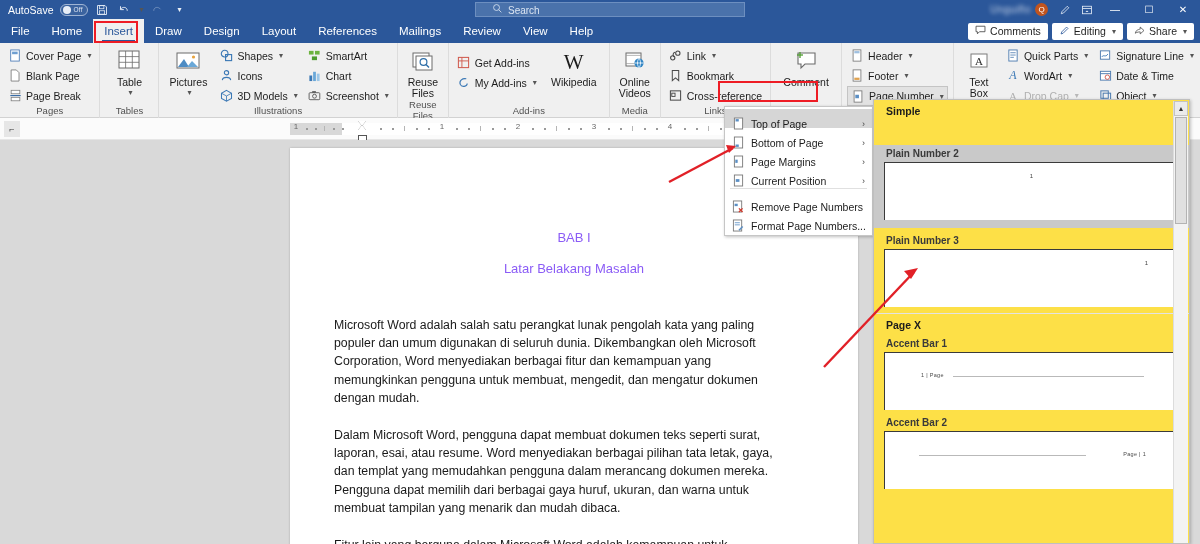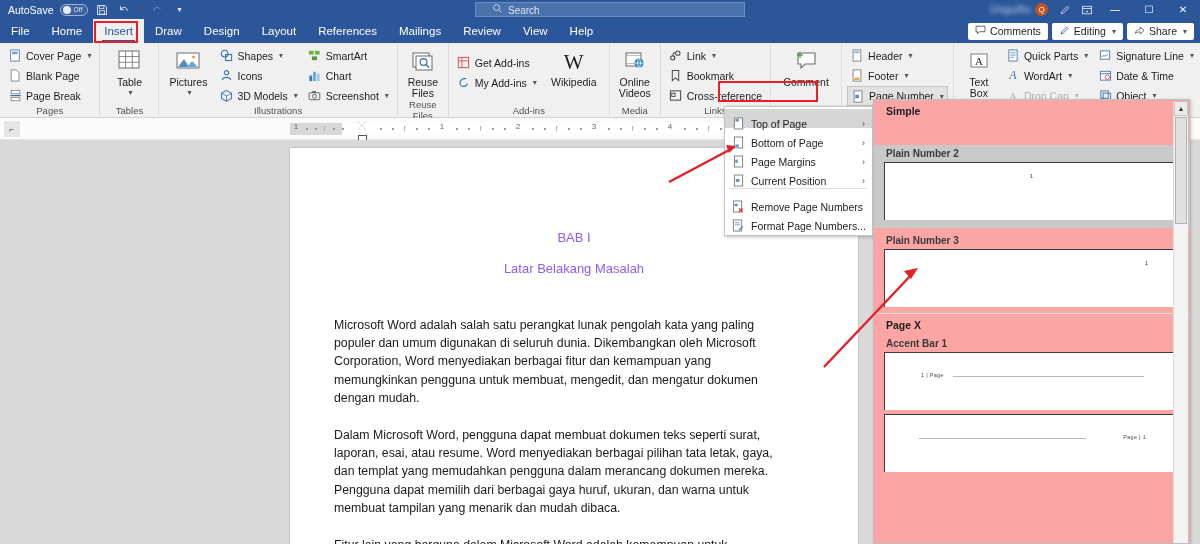--- a/index.html
+++ b/index.html
@@ -156,21 +156,21 @@
     font-size:10.5px; color:#1c1c1c; white-space:nowrap; position:relative;
   }
   .mi.hl { background:#d6d6d6; }
   .mi .mico { width:14px; height:14px; display:flex; align-items:center; justify-content:center; }
   .mi .arrow { position:absolute; right:7px; font-size:9px; color:#444; }
   .msep { height:1px; background:#e0e0e0; margin:3px 5px; }
 
   
   .gallery {
     position:absolute; left:873px; top:99px; width:317px; height:445px;
-    background:#fca5a5; border:1px solid #bfbfbf; box-shadow:1px 1px 3px rgba(0,0,0,.22);
+    background:#fde047; border:1px solid #bfbfbf; box-shadow:1px 1px 3px rgba(0,0,0,.22);
     z-index:22; overflow:hidden;
   }
   .g-cat { font-size:10.5px; font-weight:bold; color:#1c1c1c; padding:5px 0 4px 12px; }
   .g-item { padding:0 6px; }
   .g-item.sel { background:#c9c9c9; }
   .g-name { font-size:10px; font-weight:bold; color:#3a3a3a; padding:3px 0 3px 6px; }
   .g-prev {
     height:58px; background:#ffffff; border-top:1.4px solid #3a3a3a;
     border-left:1.4px solid #3a3a3a; border-right:1.4px solid #3a3a3a;
     position:relative; margin:0 4px;
@@ -822,20 +822,21 @@
 
     <div class="g-item">
       <div class="g-name">Accent Bar 1</div>
       <div class="g-prev">
         <div class="accenttxt" style="left:36px">1 | Page</div>
         <div class="accentline" style="left:68px; right:34px;"></div>
       </div>
     </div>
 
     <div class="g-item" style="margin-top:4px;">
+      <div class="g-name">Accent Bar 2</div>
       <div class="g-prev">
         <div class="accentline" style="left:34px; right:92px;"></div>
         <div class="accenttxt" style="right:32px">Page | 1</div>
       </div>
     </div>
 
     <div class="g-scroll">
       <div class="upbtn">▲</div>
       <div class="thumb"></div>
     </div>

